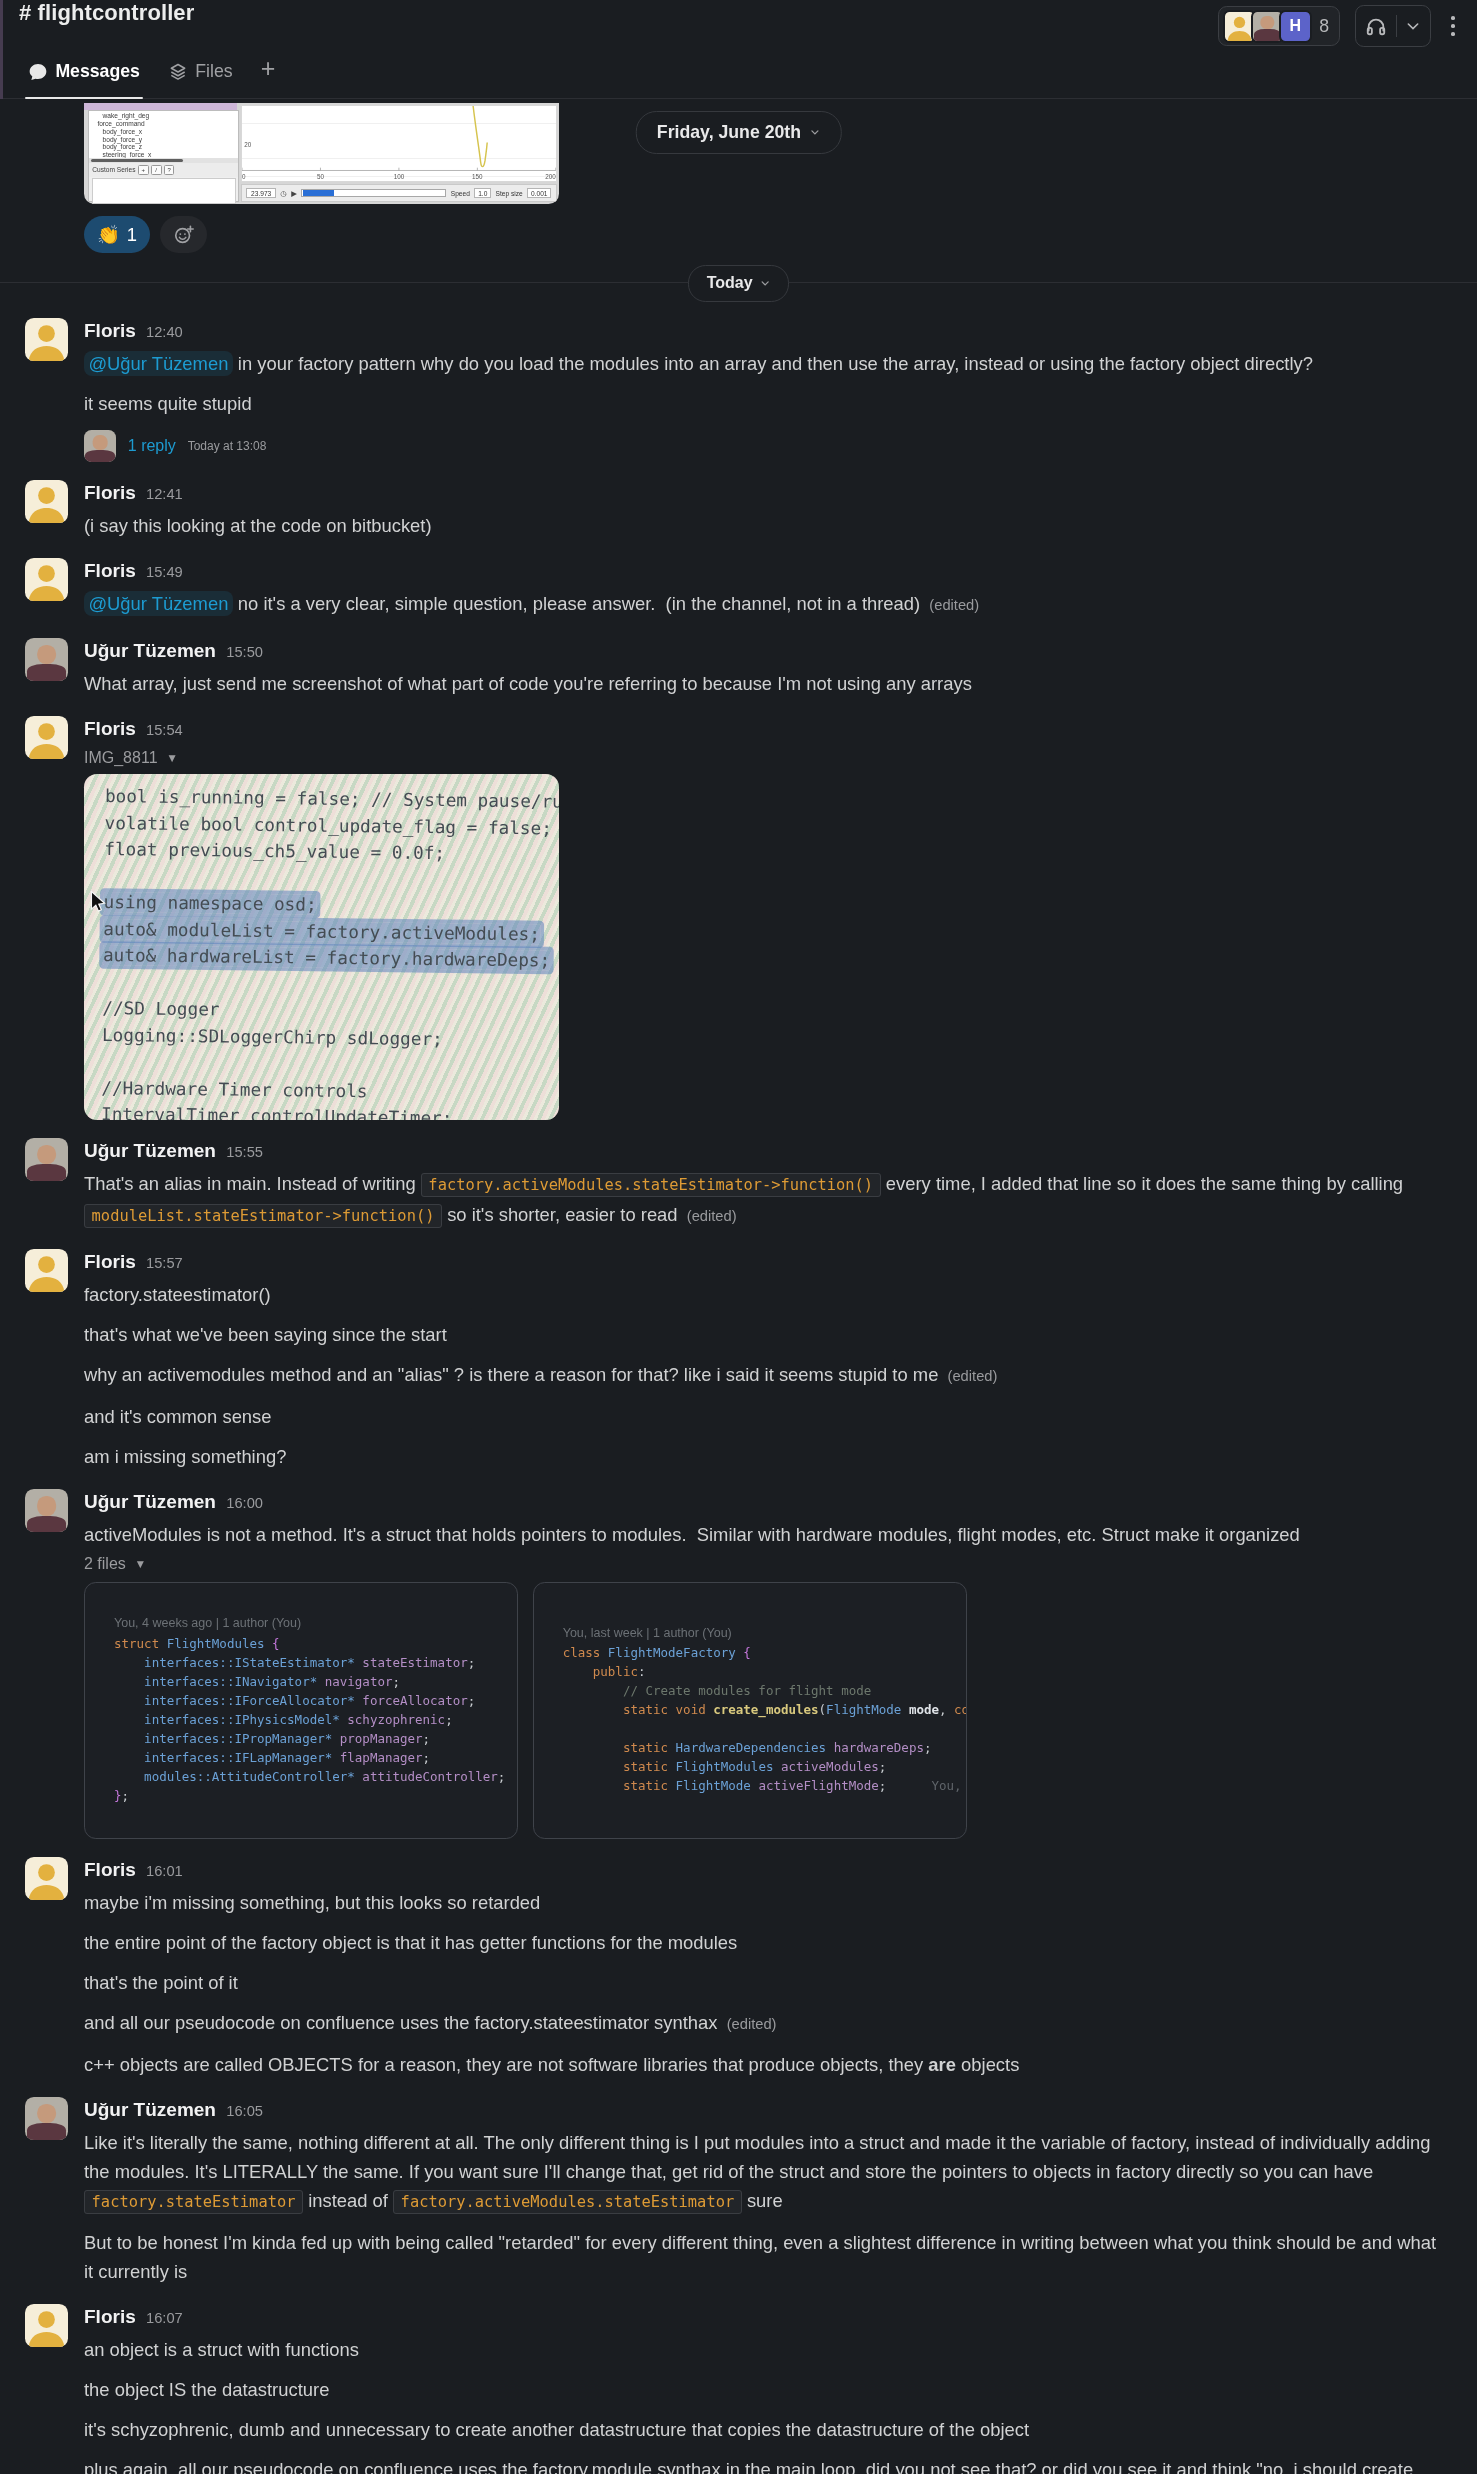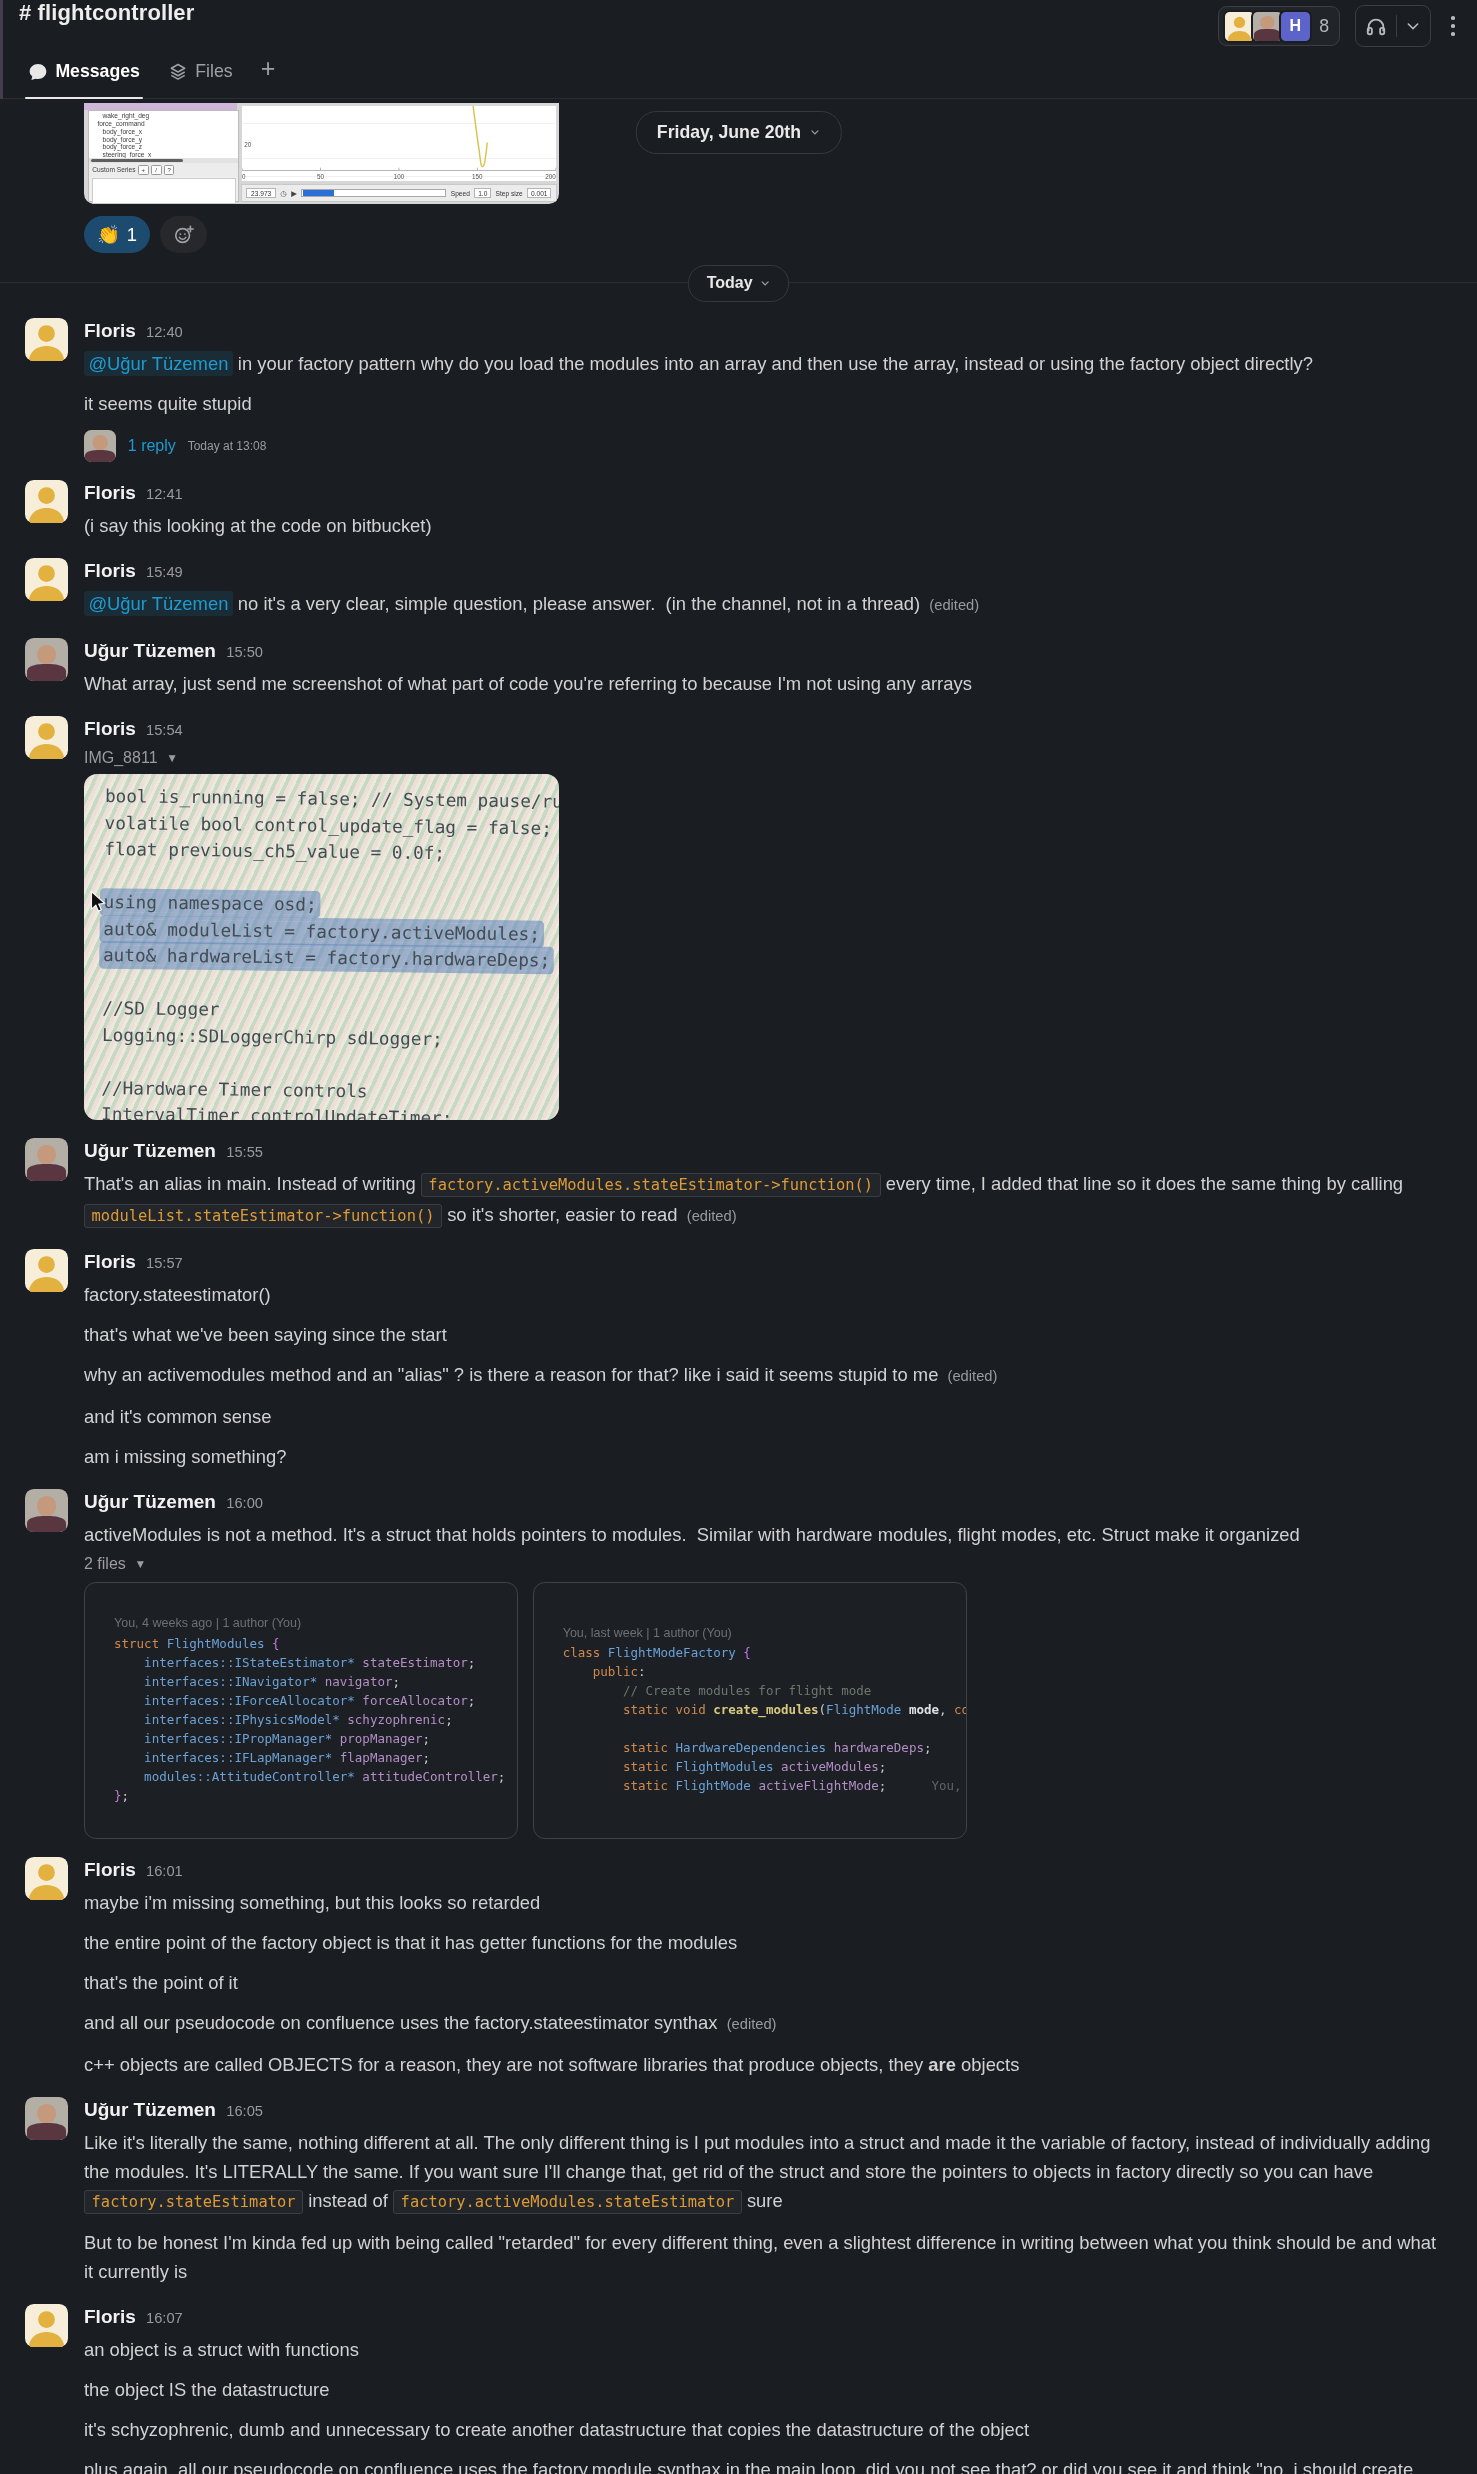--- a/index.html
+++ b/index.html
@@ -40,21 +40,21 @@
   .avatar svg{position:absolute;inset:0;width:100%;height:100%}
   .av-ugur{background:#b3afa6}
   .av-ugur .ph-head{position:absolute;left:50%;top:16%;width:46%;height:46%;transform:translateX(-50%);background:#c59a7c;border-radius:45%}
   .av-ugur .ph-body{position:absolute;left:4%;right:4%;bottom:-4%;height:42%;background:#5a3740;border-radius:40% 40% 0 0}
   .content{flex:1;min-width:0}
   .name-row{display:flex;align-items:baseline;gap:10.3px;line-height:25px;margin-bottom:4.4px}
   .author{font-weight:bold;color:#f2f2f3;font-size:19px}
   .ts{font-size:14.7px;color:#9a9b9e}
   .para{font-size:18.4px;line-height:29px;margin-top:11px;white-space:pre-wrap;color:#d1d2d3}
   .para.first{margin-top:0}
-  .mention{color:#1d9bd1;background:rgba(29,155,209,.13);padding:2.2px 4.4px;border-radius:3px}
+  .mention{color:#1d9bd1;background:rgba(29,155,209,.13);padding:2.2px 4.4px;border-radius:8px}
   .inline-code{font-family:"DejaVu Sans Mono",monospace;font-size:15.4px;color:#de9b35;background:#222529;border:0.7px solid #3a3d42;border-radius:3px;padding:2.2px 6.6px}
   .edited{color:#9a9b9e;font-size:14.7px}
   .file-label{display:flex;align-items:center;gap:8.8px;color:#9b9c9f;font-size:16px;margin-top:5.9px}
   .file-label .tri{font-size:11.8px;color:#9b9c9f}
   .thread{display:flex;align-items:center;gap:11.8px;margin-top:11.8px}
   .thread .avatar{width:32px;height:32px;border-radius:7.4px}
   .reply-link{color:#1d9bd1;font-weight:normal;font-size:16px}
   .thread-ts{color:#9a9b9e;font-size:12px}
   .reactions{display:flex;gap:10.3px;margin-top:11.8px;align-items:center}
   .react-pill{display:flex;align-items:center;gap:6.6px;background:#1d4b70;border-radius:19px;height:37px;padding:0 13.2px;font-size:18.4px;color:#fff}

